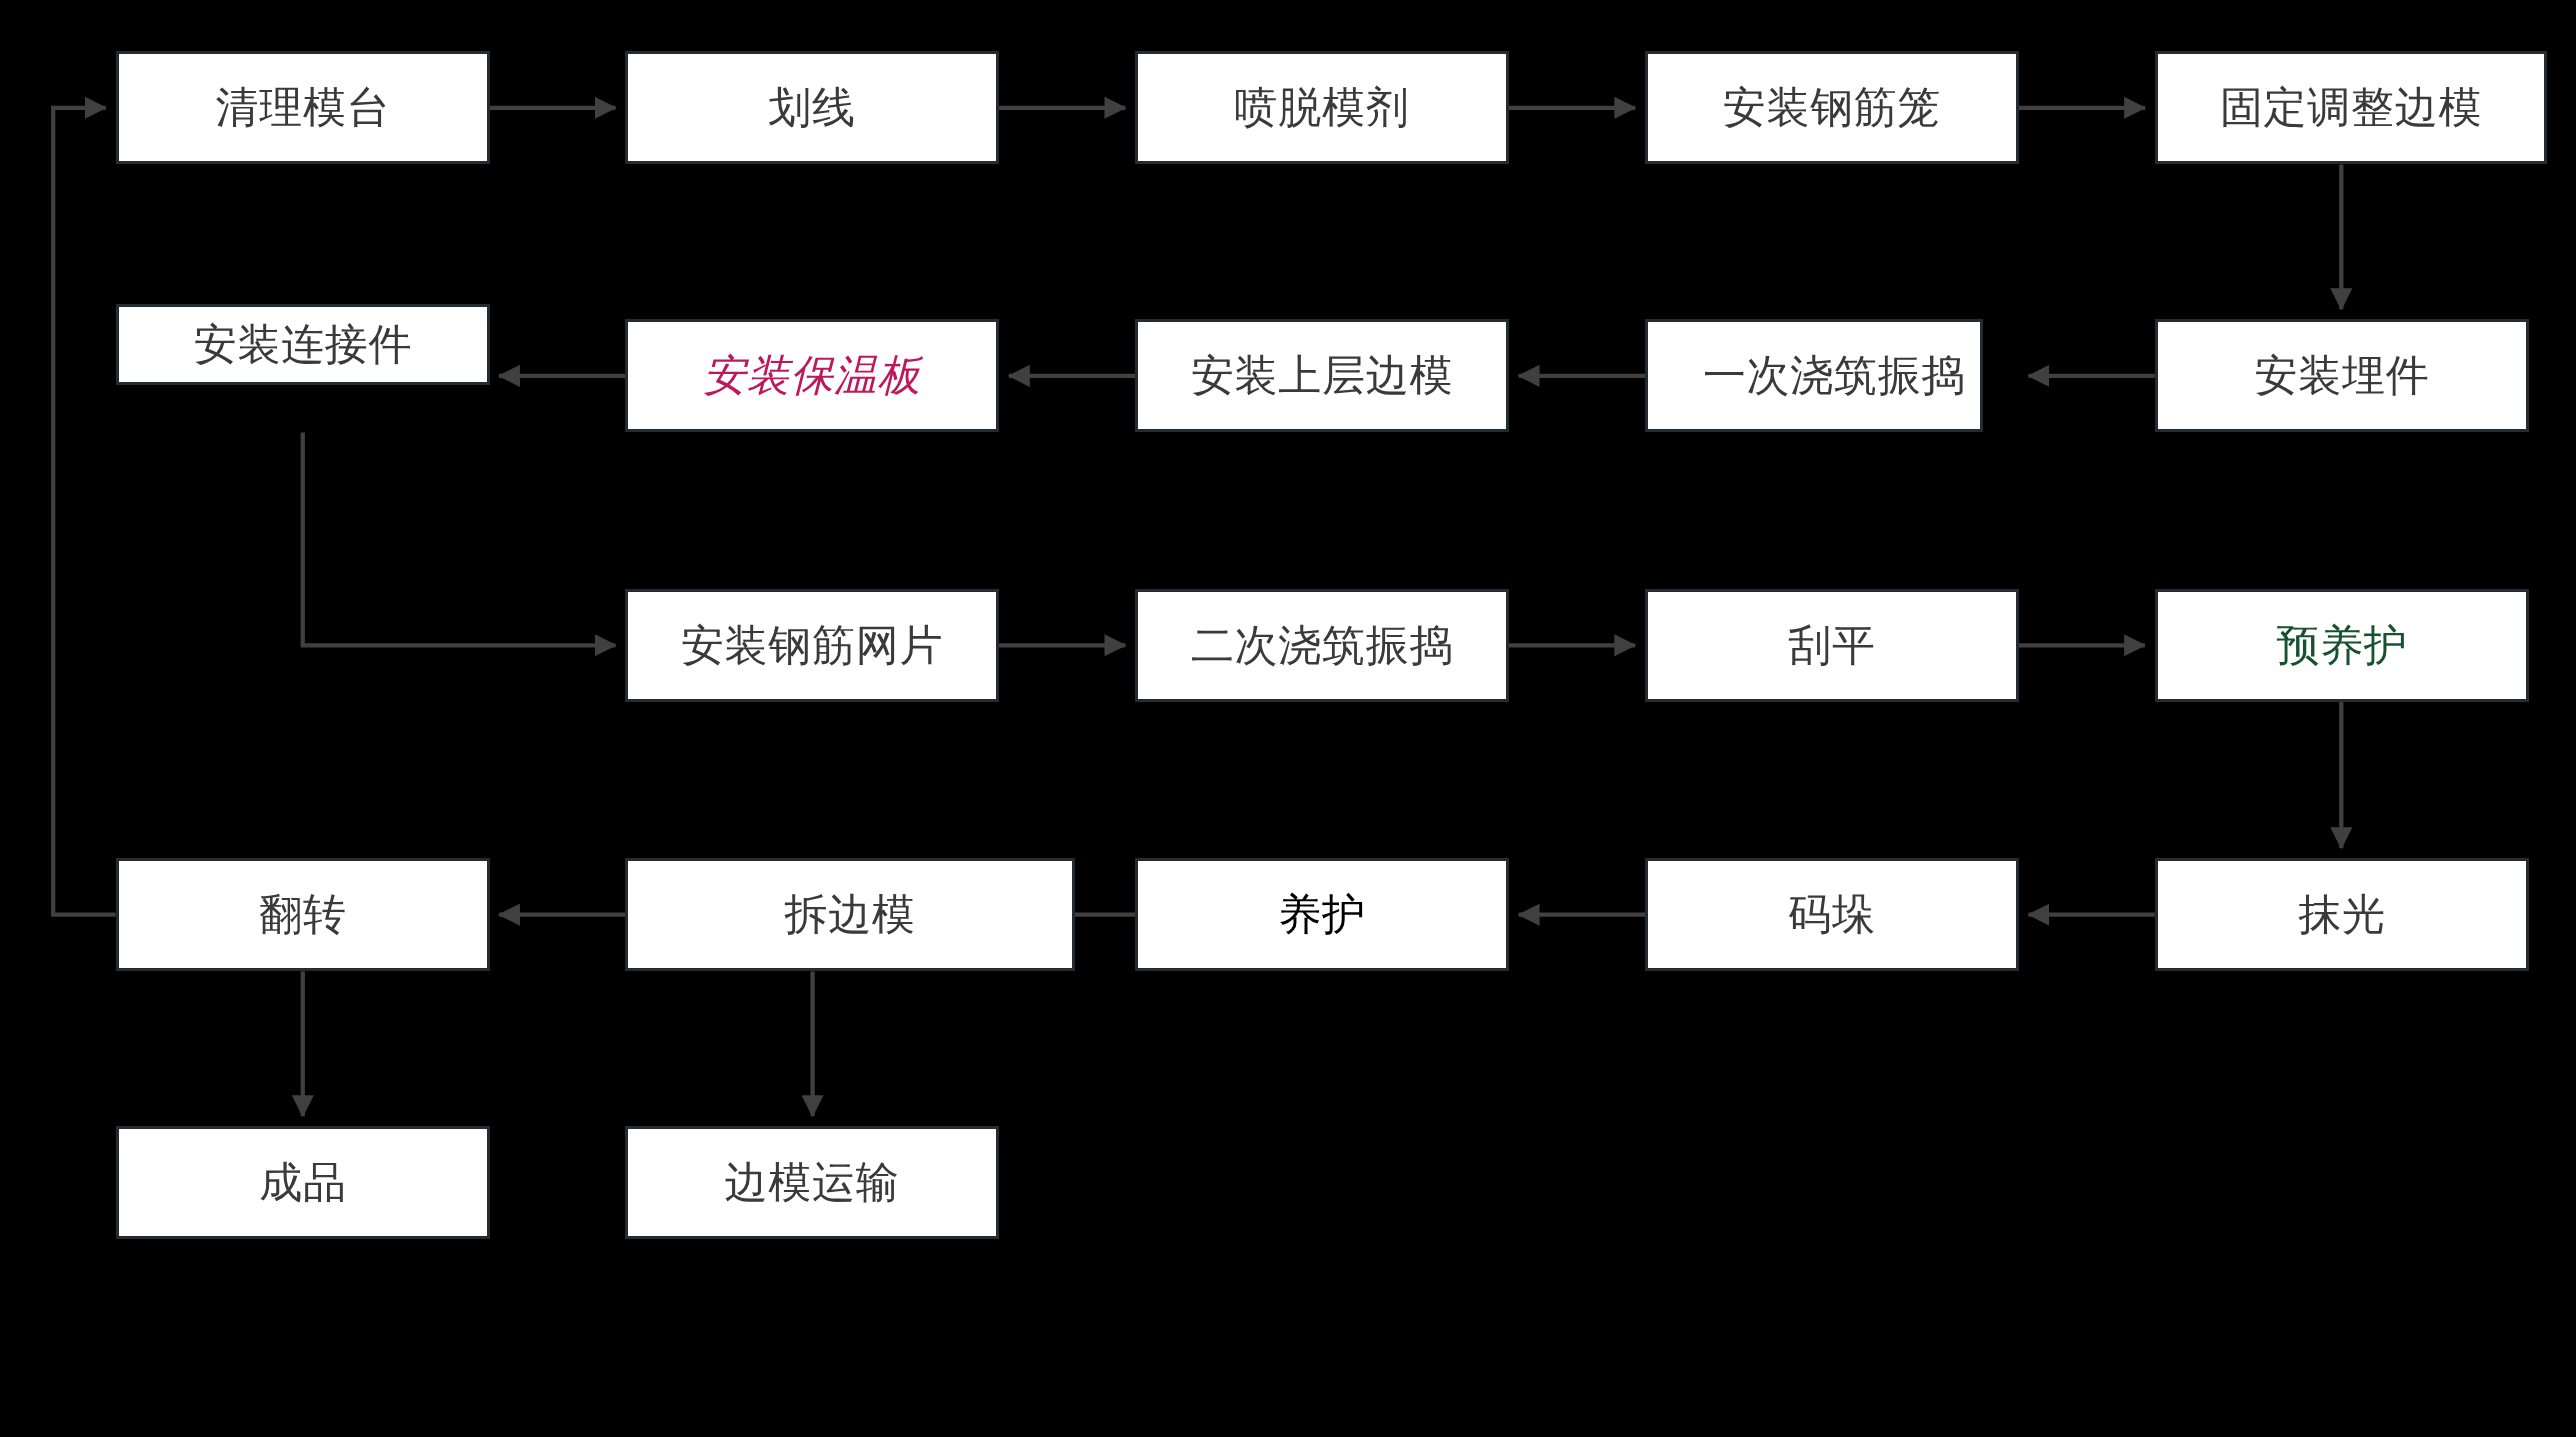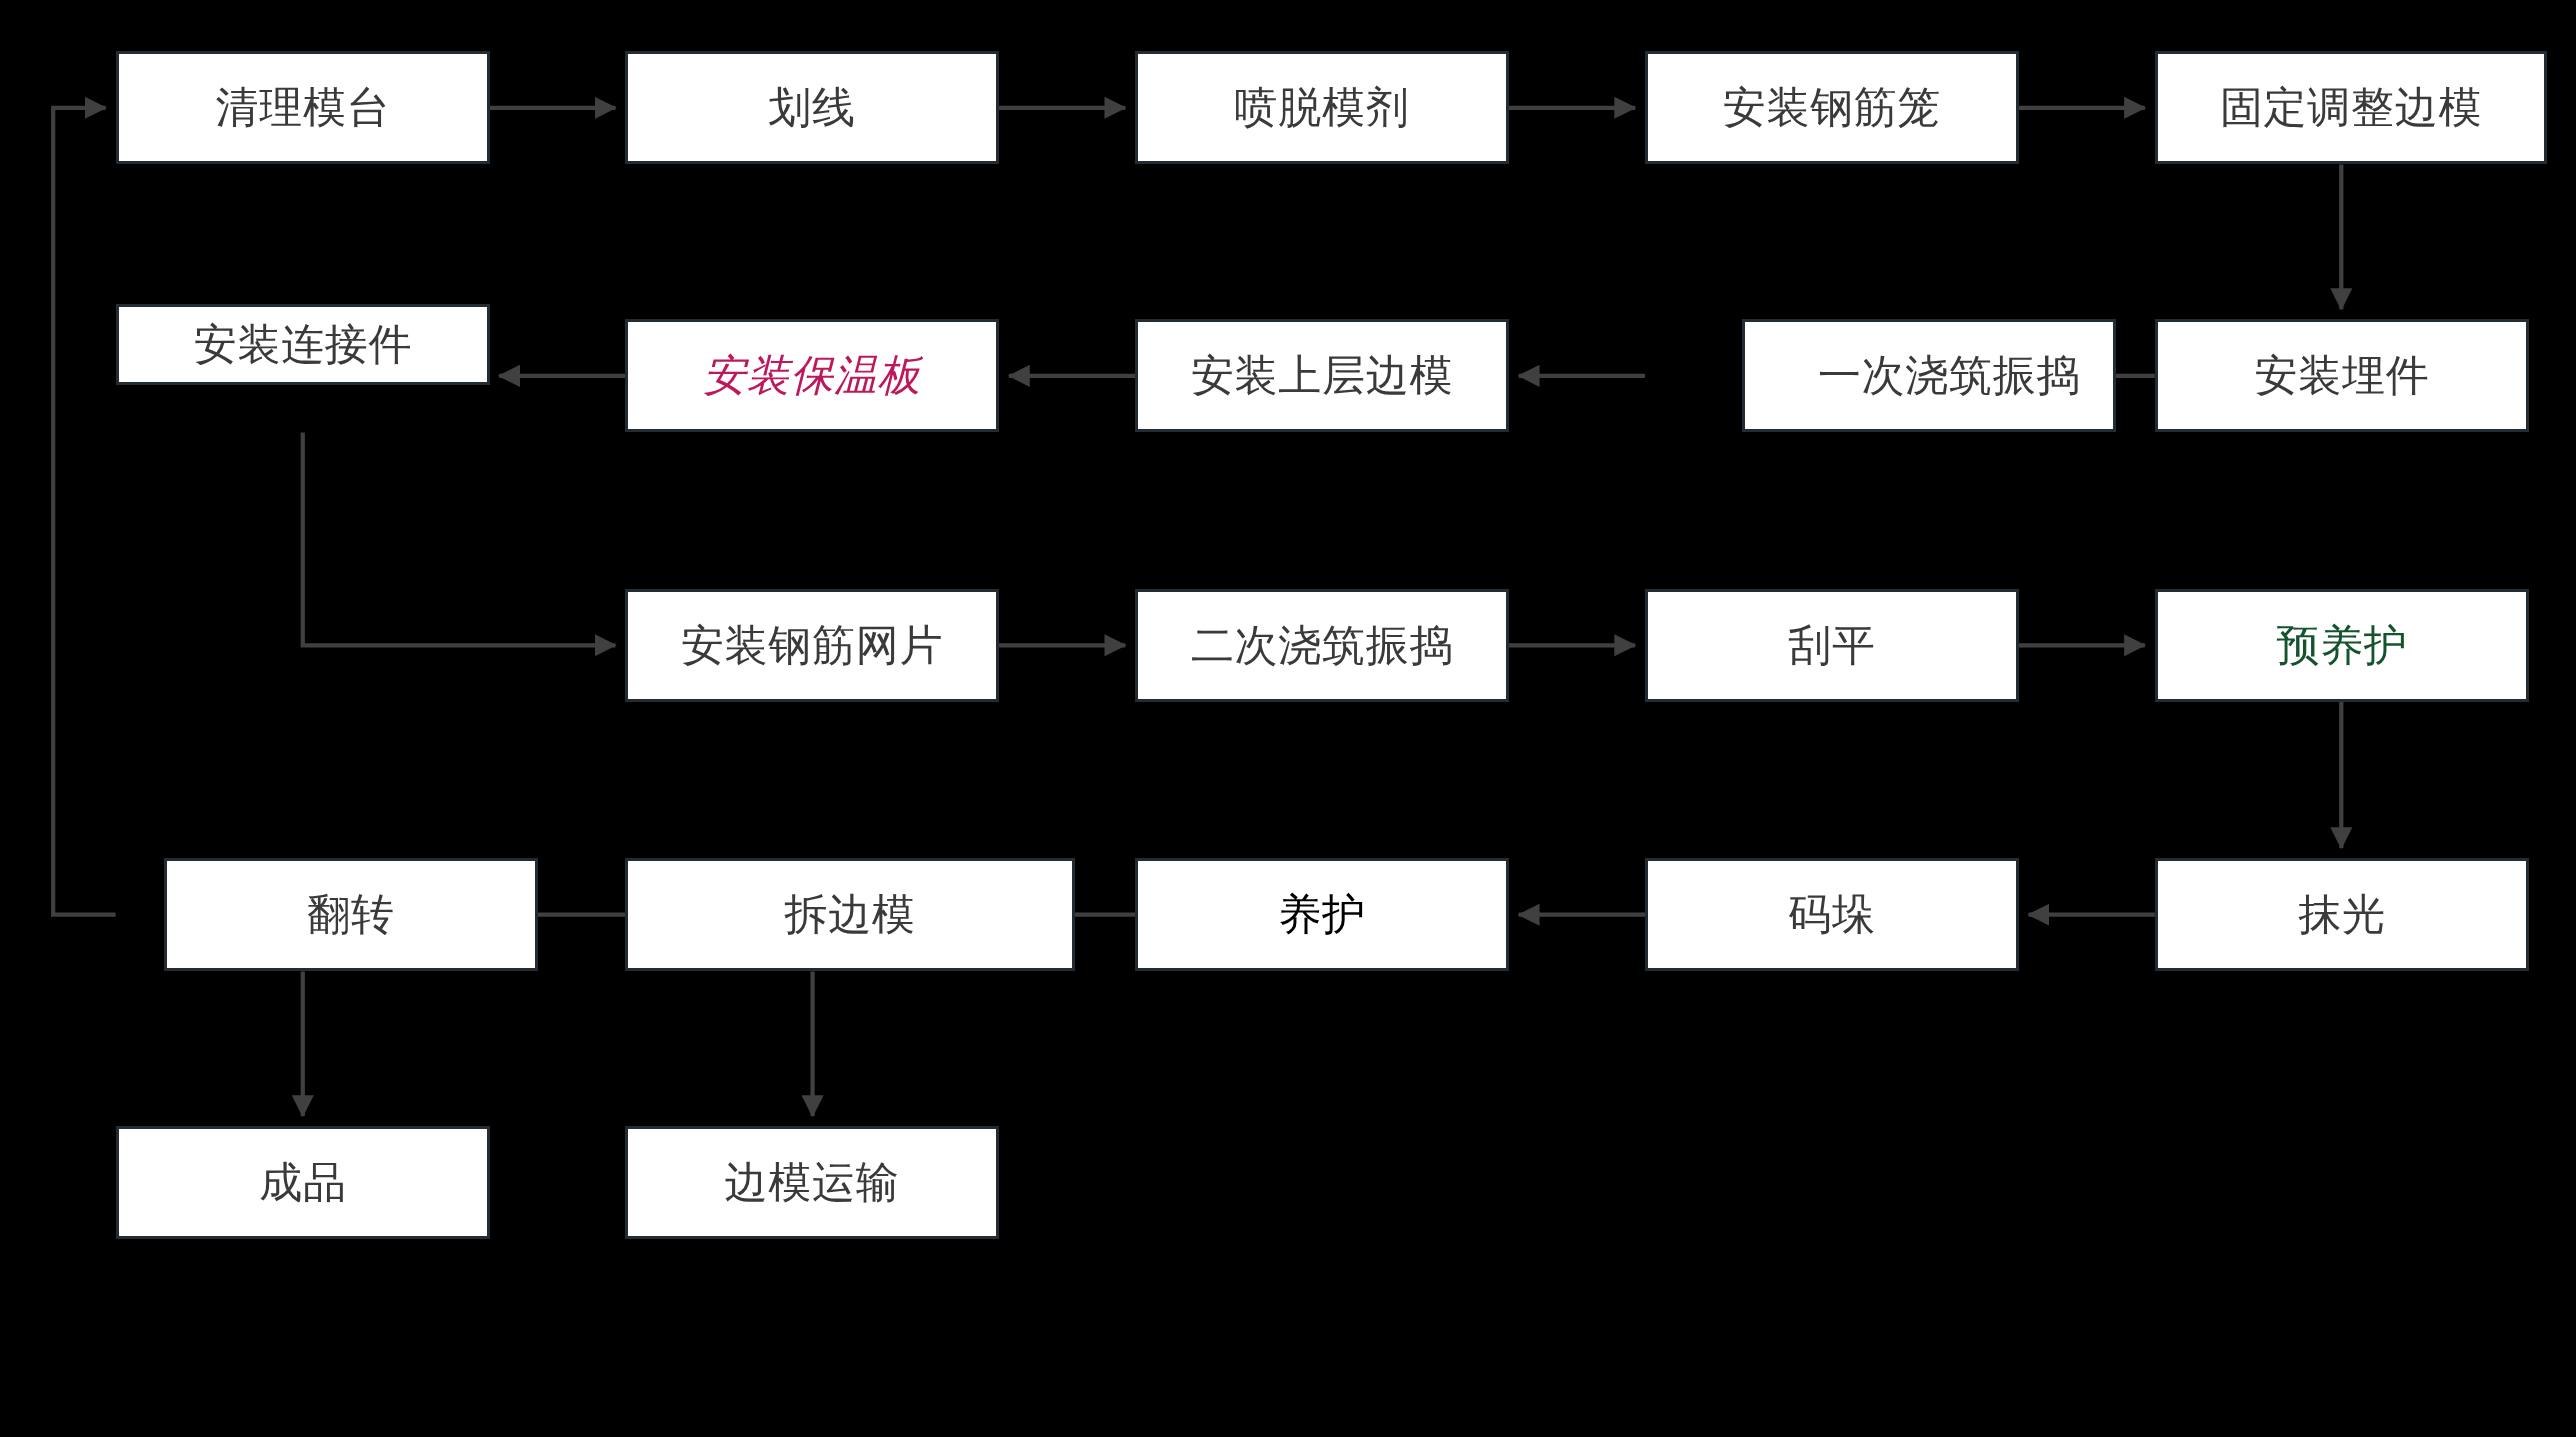--- a/index.html
+++ b/index.html
@@ -118,39 +118,39 @@
       </div>
       <div class="node" style="left: 116px; top: 304px; width: 374px; height: 81px; background: rgb(255, 255, 255); border-color: rgb(35, 43, 51);">
         <span class="node-label" style="color: rgb(58, 58, 58);">安装连接件</span>
       </div>
       <div class="node" style="left: 625px; top: 319px; width: 374px; height: 113px; background: rgb(255, 255, 255); border-color: rgb(35, 43, 51);">
         <span class="node-label" style="color: #be185d; font-style: italic;">安装保温板</span>
       </div>
       <div class="node" style="left: 1135px; top: 319px; width: 374px; height: 113px; background: rgb(255, 255, 255); border-color: rgb(35, 43, 51);">
         <span class="node-label" style="color: rgb(58, 58, 58);">安装上层边模</span>
       </div>
-      <div class="node" style="left: 1742px; top: 319px; width: 374px; height: 113px; background: rgb(255, 255, 255); border-color: rgb(35, 43, 51); padding-left: 40px;">
+      <div class="node" style="left: 1645px; top: 319px; width: 338px; height: 113px; background: rgb(255, 255, 255); border-color: rgb(35, 43, 51); padding-left: 40px;">
         <span class="node-label" style="color: rgb(58, 58, 58);">一次浇筑振捣</span>
       </div>
       <div class="node" style="left: 2155px; top: 319px; width: 374px; height: 113px; background: rgb(255, 255, 255); border-color: rgb(35, 43, 51);">
         <span class="node-label" style="color: rgb(58, 58, 58);">安装埋件</span>
       </div>
       <div class="node" style="left: 625px; top: 589px; width: 374px; height: 113px; background: rgb(255, 255, 255); border-color: rgb(35, 43, 51);">
         <span class="node-label" style="color: rgb(58, 58, 58);">安装钢筋网片</span>
       </div>
       <div class="node" style="left: 1135px; top: 589px; width: 374px; height: 113px; background: rgb(255, 255, 255); border-color: rgb(35, 43, 51);">
         <span class="node-label" style="color: rgb(58, 58, 58);">二次浇筑振捣</span>
       </div>
       <div class="node" style="left: 1645px; top: 589px; width: 374px; height: 113px; background: rgb(255, 255, 255); border-color: rgb(35, 43, 51);">
         <span class="node-label" style="color: rgb(58, 58, 58);">刮平</span>
       </div>
       <div class="node" style="left: 2155px; top: 589px; width: 374px; height: 113px; background: rgb(255, 255, 255); border-color: rgb(35, 43, 51);">
         <span class="node-label" style="color: #14532d;">预养护</span>
       </div>
-      <div class="node" style="left: 116px; top: 858px; width: 374px; height: 113px; background: rgb(255, 255, 255); border-color: rgb(35, 43, 51); margin-left: 48px;">
+      <div class="node" style="left: 116px; top: 858px; width: 374px; height: 113px; background: rgb(255, 255, 255); border-color: rgb(35, 43, 51);">
         <span class="node-label" style="color: rgb(58, 58, 58);">翻转</span>
       </div>
       <div class="node" style="left: 625px; top: 858px; width: 450px; height: 113px; background: rgb(255, 255, 255); border-color: rgb(35, 43, 51); justify-content: center;">
         <span class="node-label" style="color: rgb(58, 58, 58);">拆边模</span>
       </div>
       <div class="node" style="left: 1135px; top: 858px; width: 374px; height: 113px; background: rgb(255, 255, 255); border-color: rgb(35, 43, 51);">
         <span class="node-label" style="color: #000000;">养护</span>
       </div>
       <div class="node" style="left: 1645px; top: 858px; width: 374px; height: 113px; background: rgb(255, 255, 255); border-color: rgb(35, 43, 51);">
         <span class="node-label" style="color: rgb(58, 58, 58);">码垛</span>

